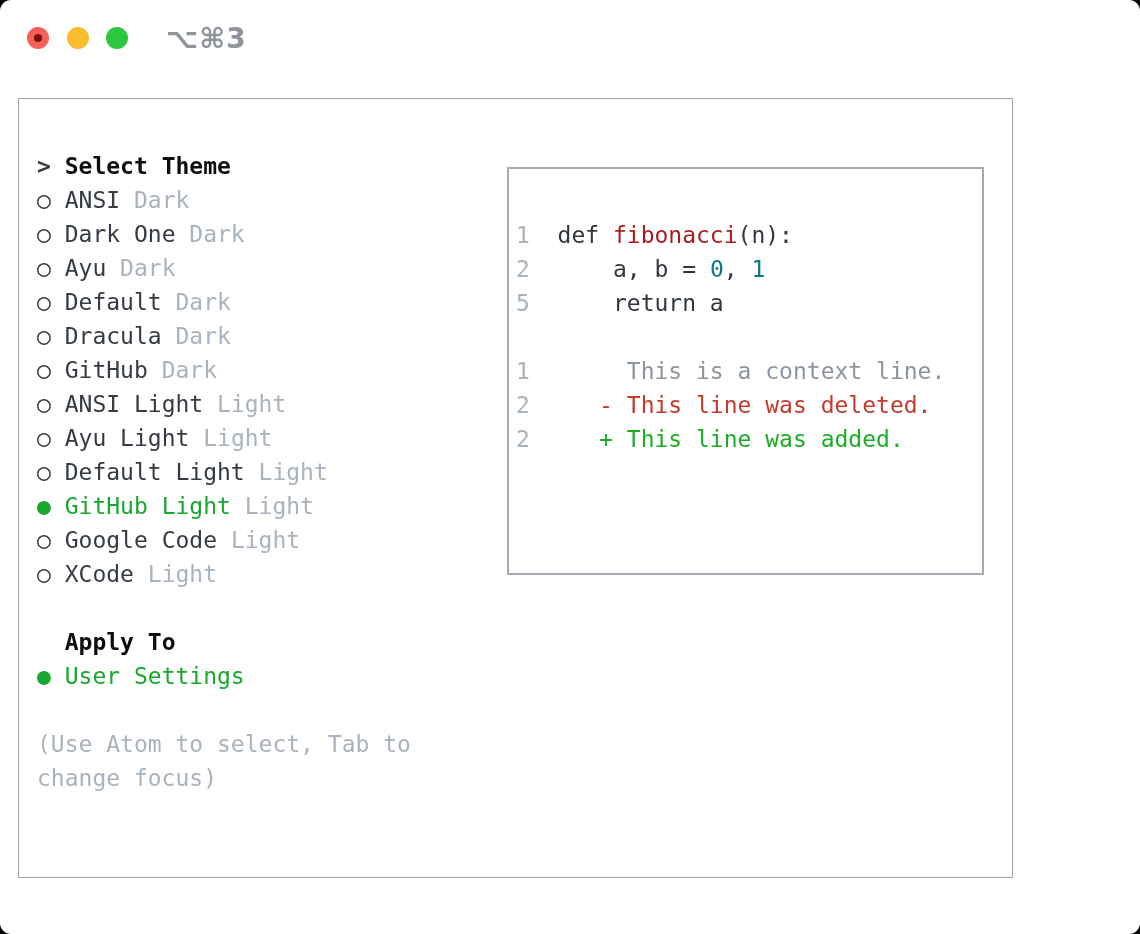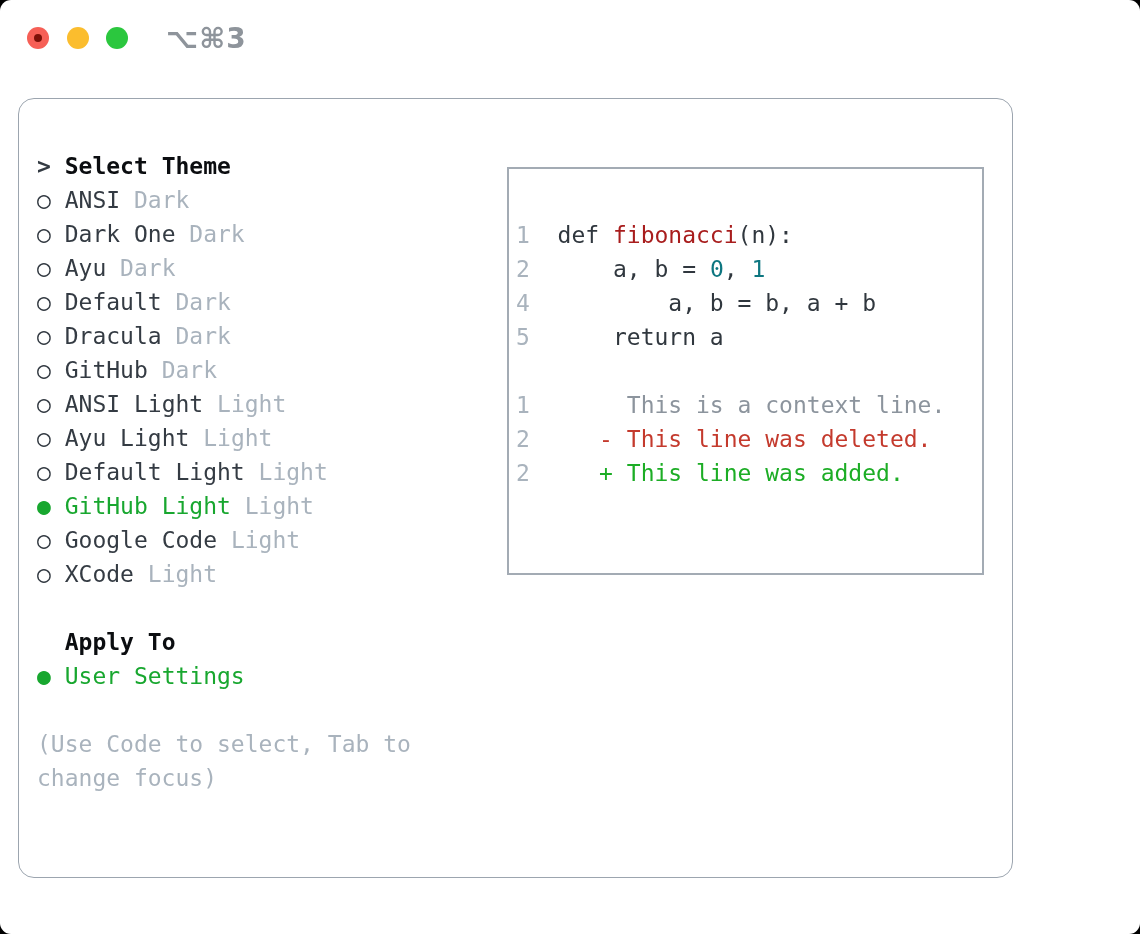--- a/index.html
+++ b/index.html
@@ -23,21 +23,21 @@
   .tl.zoom { left: 106px; background: var(--light-green, #2bc73e); }
   .shortcut {
     position: absolute; left: 166px; top: 22px;
     font-family: "DejaVu Sans", "Liberation Sans", sans-serif;
     font-size: 28px; font-weight: bold; letter-spacing: 1px;
     color: var(--shortcut-gray, #8e949b);
   }
   
   .panel {
     position: absolute; left: 18px; top: 98px; width: 995px; height: 780px;
-    border: 1.5px solid var(--border-gray, #9ca5af); border-radius: 16px;
+    border: 1.5px solid var(--border-gray, #9ca5af); border-radius: 0;
     box-sizing: border-box; background: #fff;
   }
   .col-left  { position: absolute; left: 18px;  top: 50px; }
   .col-right { position: absolute; left: 482px; top: 50px; }
   .row { font-size: 23px; line-height: 34px; white-space: pre; color: var(--text-dark, #343b43); }
   .row .marker { color: var(--text-dark, #343b43); }
   .bold { font-weight: bold; color: var(--text-title, #0b0d10); }
   .theme-variant { color: var(--muted-gray, #a9b3bd); }
   .selected .marker, .selected .item-label { color: var(--accent-green, #18a72f); }
   .spacer { height: 34px; }
@@ -97,31 +97,30 @@
 
       <div class="row"><span class="marker">  </span><span class="bold">Apply To</span></div>
 
       <div id="apply-list">
           <div class="row selected"><span class="marker">● </span><span class="item-label">User Settings</span></div>
         </div>
 
       <div class="spacer"></div>
 
       <div id="hint">
-          <div class="hint-line">(Use Code to select, Tab to</div>
+          <div class="hint-line">(Use Atom to select, Tab to</div>
           <div class="hint-line">change focus)</div>
         </div>
     </div>
 
     <div class="col-right">
       <div class="preview-box">
         <div id="preview-lines">
             <div class="pline"><span class="c-ln">1  </span><span class="c-fg">def </span><span class="c-fn">fibonacci</span><span class="c-fg">(n):</span></div>
             <div class="pline"><span class="c-ln">2  </span><span class="c-fg">    a, b = </span><span class="c-num">0</span><span class="c-fg">, </span><span class="c-num">1</span></div>
-            <div class="pline"><span class="c-ln">4  </span><span class="c-fg">        a, b = b, a + b</span></div>
             <div class="pline"><span class="c-ln">5  </span><span class="c-fg">    return a</span></div>
             <div class="pline"><span class="c-ln">   </span></div>
             <div class="pline"><span class="c-ln">1  </span><span class="c-ctx">     This is a context line.</span></div>
             <div class="pline"><span class="c-ln">2  </span><span class="c-del">   - This line was deleted.</span></div>
             <div class="pline"><span class="c-ln">2  </span><span class="c-add">   + This line was added.</span></div>
           </div>
       </div>
     </div>
 
   </div>

